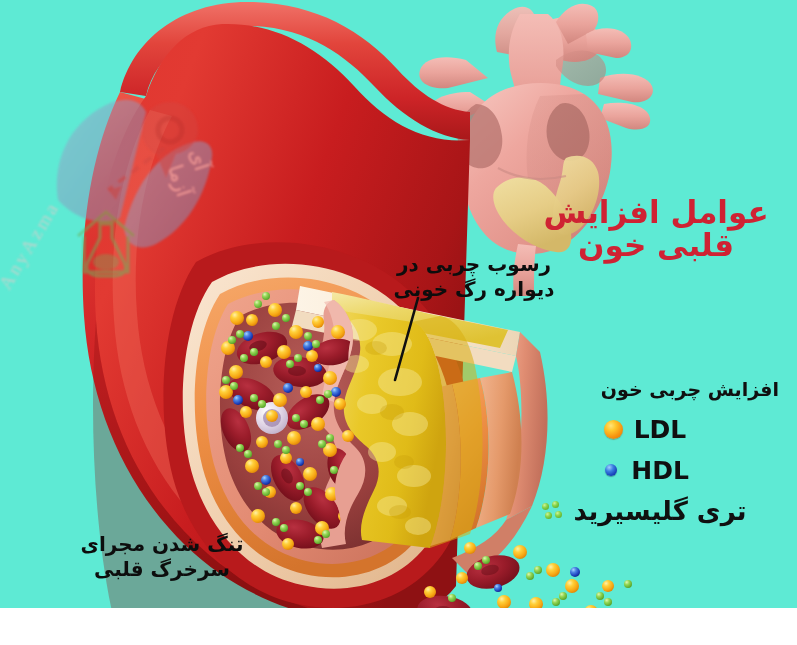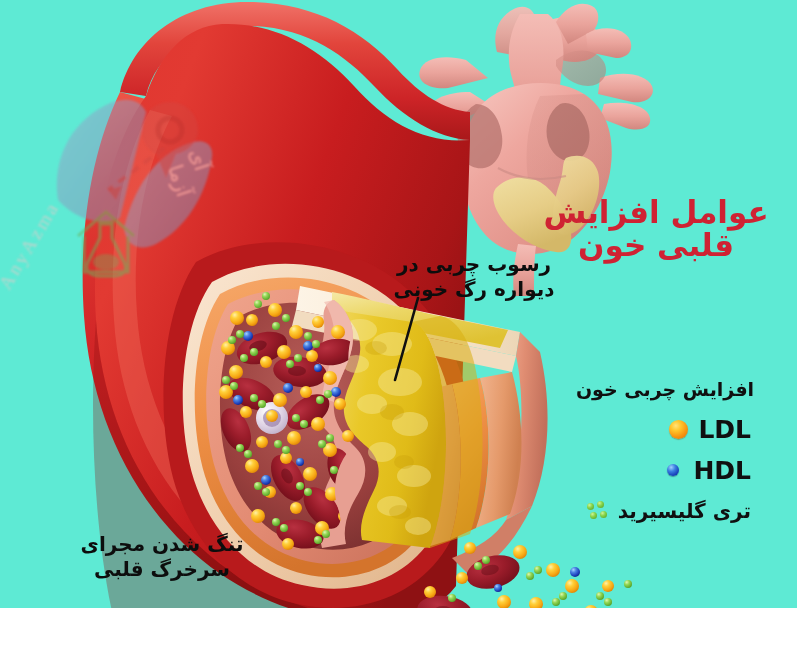--- a/index.html
+++ b/index.html
@@ -35,43 +35,42 @@
   #legend{
     right:18px;
     top:378px;
     width:250px;
     text-align:right;
   }
   #legend-title{
     color:#101010;
     font-size:19px;
     font-weight:bold;
-    text-align:center;
     width:228px;
     margin:0 0 14px 0;
     direction:rtl;
   }
   .legend-row{
     display:flex;
     flex-direction:row-reverse;
     align-items:center;
-    justify-content:flex-end;
+    justify-content:center;
     margin:0 0 11px 0;
     padding-right:28px;
     height:30px;
   }
   .legend-label{
     color:#101010;
     font-size:25px;
     font-weight:bold;
     line-height:1;
     direction:rtl;
     white-space:nowrap;
   }
-  .legend-label.fa{font-size:20px;}
+  .legend-label.fa{font-size:26px;}
   .legend-mark{
     width:40px;
     display:flex;
     align-items:center;
     justify-content:center;
     flex:0 0 40px;
   }
   .sphere{border-radius:50%;display:block;}
   .sphere.ldl{
     width:19px;height:19px;

